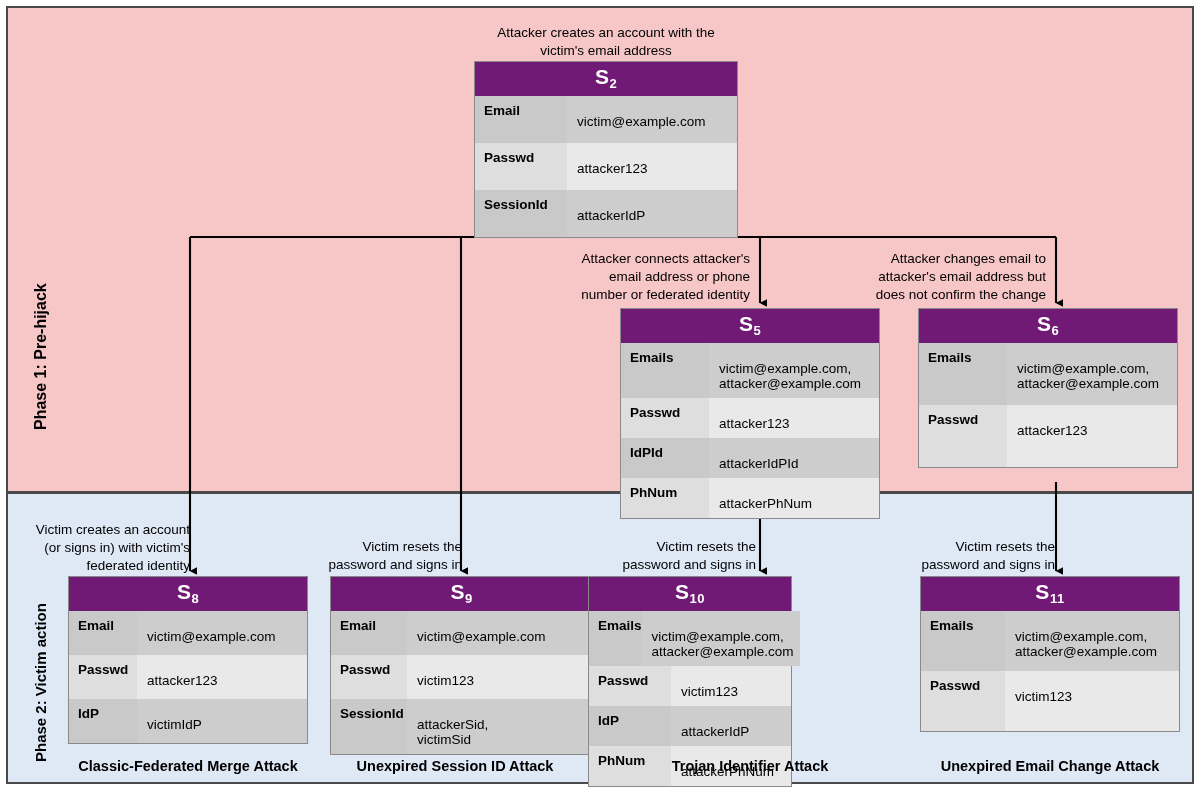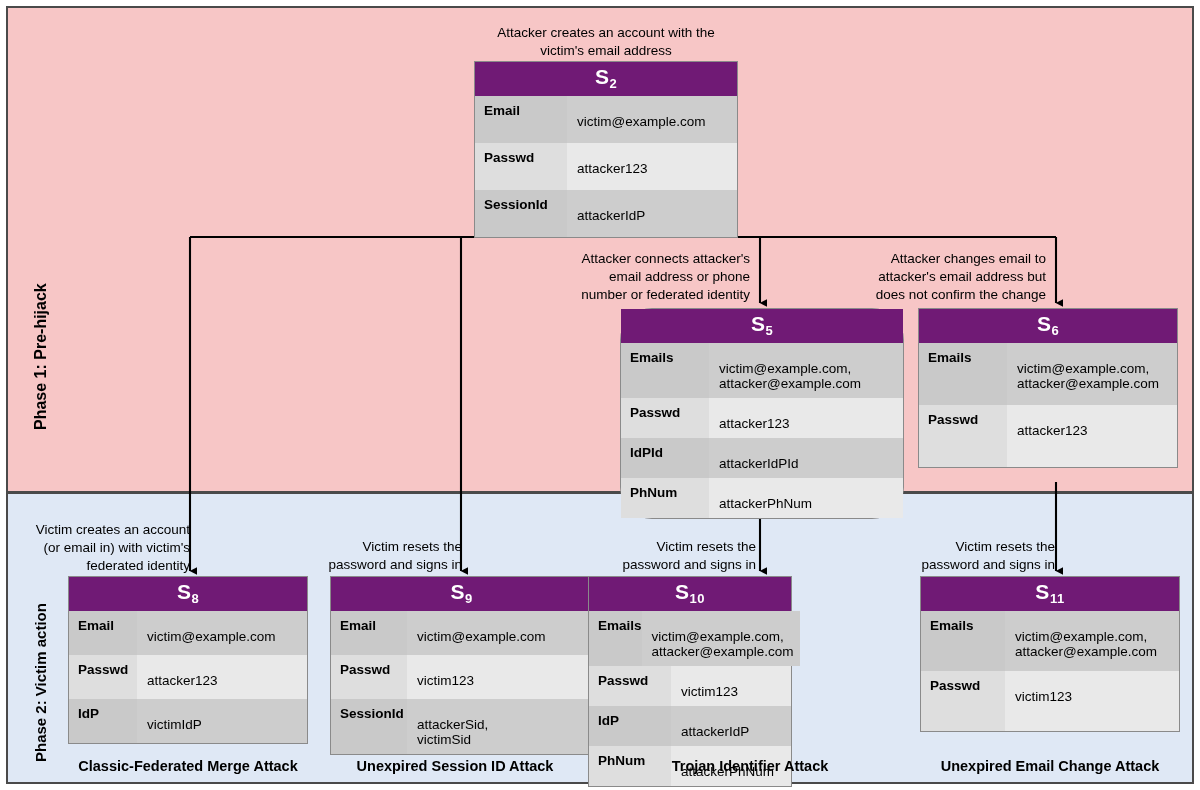--- a/index.html
+++ b/index.html
@@ -66,21 +66,21 @@
     white-space:pre-line;
   }
   .st-row.alt .st-k{background:#dedede;}
   .st-row.alt .st-v{background:#e9e9e9;}
 
   
   #tbl-s2{left:474px;top:61px;width:264px;}
   #tbl-s2 .st-k{width:92px;}
   #tbl-s2 .st-row{min-height:47px;}
 
-  #tbl-s5{left:620px;top:308px;width:284px;border-radius:32px;}
+  #tbl-s5{left:620px;top:308px;width:260px;}
   #tbl-s5 .st-k{width:88px;}
   #tbl-s5 .st-row{min-height:33px;}
   #tbl-s5 .st-row.r0{min-height:45px;}
 
   #tbl-s6{left:918px;top:308px;width:260px;}
   #tbl-s6 .st-k{width:88px;}
   #tbl-s6 .st-row{min-height:62px;}
 
   #tbl-s8{left:68px;top:576px;width:240px;}
   #tbl-s8 .st-k{width:68px;}
@@ -169,21 +169,21 @@
 
   <div class="annot" id="annot-s2">Attacker creates an account with the
 victim's email address</div>
   <div class="annot" id="annot-s5">Attacker connects attacker's
 email address or phone
 number or federated identity</div>
   <div class="annot" id="annot-s6">Attacker changes email to
 attacker's email address but
 does not confirm the change</div>
   <div class="annot" id="annot-s8">Victim creates an account
-(or email in) with victim's
+(or signs in) with victim's
 federated identity</div>
   <div class="annot" id="annot-s9">Victim resets the
 password and signs in</div>
   <div class="annot" id="annot-s10">Victim resets the
 password and signs in</div>
   <div class="annot" id="annot-s11">Victim resets the
 password and signs in</div>
 
   <div class="state-table" id="tbl-s2">
     <div class="st-header">

